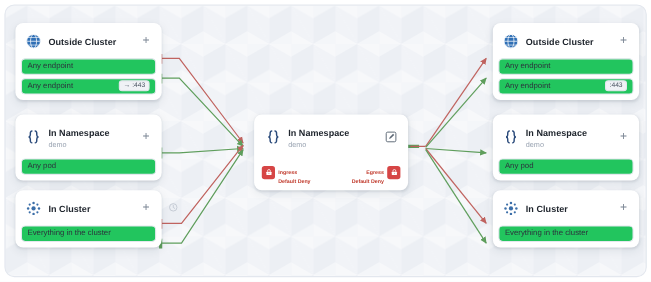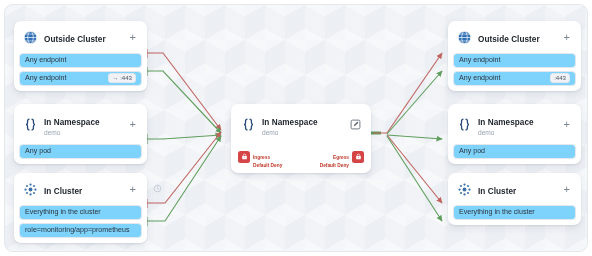--- a/index.html
+++ b/index.html
@@ -62,21 +62,21 @@
   .plus {
     flex: 0 0 auto; font-size: 11px; color: #7b8694; line-height: 1;
     font-weight: 400; padding: 0 2px; cursor: pointer;
   }
   .edit-icon { flex: 0 0 auto; width: 11px; height: 11px; display: block; cursor: pointer; }
 
   .row {
     display: flex; align-items: center;
     border: 1px solid #e4e8ee;
     border-radius: 4px;
-    background: #7dd3fc;
+    background: #22c55e;
     height: 15px;
     padding: 0 5px;
     margin-top: 3px;
   }
   .row-label {
     flex: 1 1 auto; font-size: 7.1px; color: #2c333c;
     white-space: nowrap; overflow: hidden; text-overflow: ellipsis;
   }
   .row-badge {
     flex: 0 0 auto;
@@ -207,23 +207,20 @@
             <circle cx="17.6" cy="17.6" r="1.6"></circle>
           </g>
         </svg>
         <span class="head-text">
           <span class="head-title">In Cluster</span>
         </span>
         <span class="plus">+</span>
       </div>
       <div class="row">
         <span class="row-label">Everything in the cluster</span>
-      </div>
-      <div class="row">
-        <span class="row-label">role=monitoring/app=prometheus</span>
       </div>
     </div>
 
     <svg id="gap-icon" style="left:148px; top:179px;" viewBox="0 0 24 24">
       <circle cx="12" cy="12" r="9" fill="none" stroke="#98a2b0" stroke-width="2"></circle>
       <path d="M12 7v5.4l3.4 2" fill="none" stroke="#98a2b0" stroke-width="2" stroke-linecap="round"></path>
     </svg>
 
     <div class="card" id="center-node" style="left:226px; top:99px; width:140px;">
       <div class="card-head">

